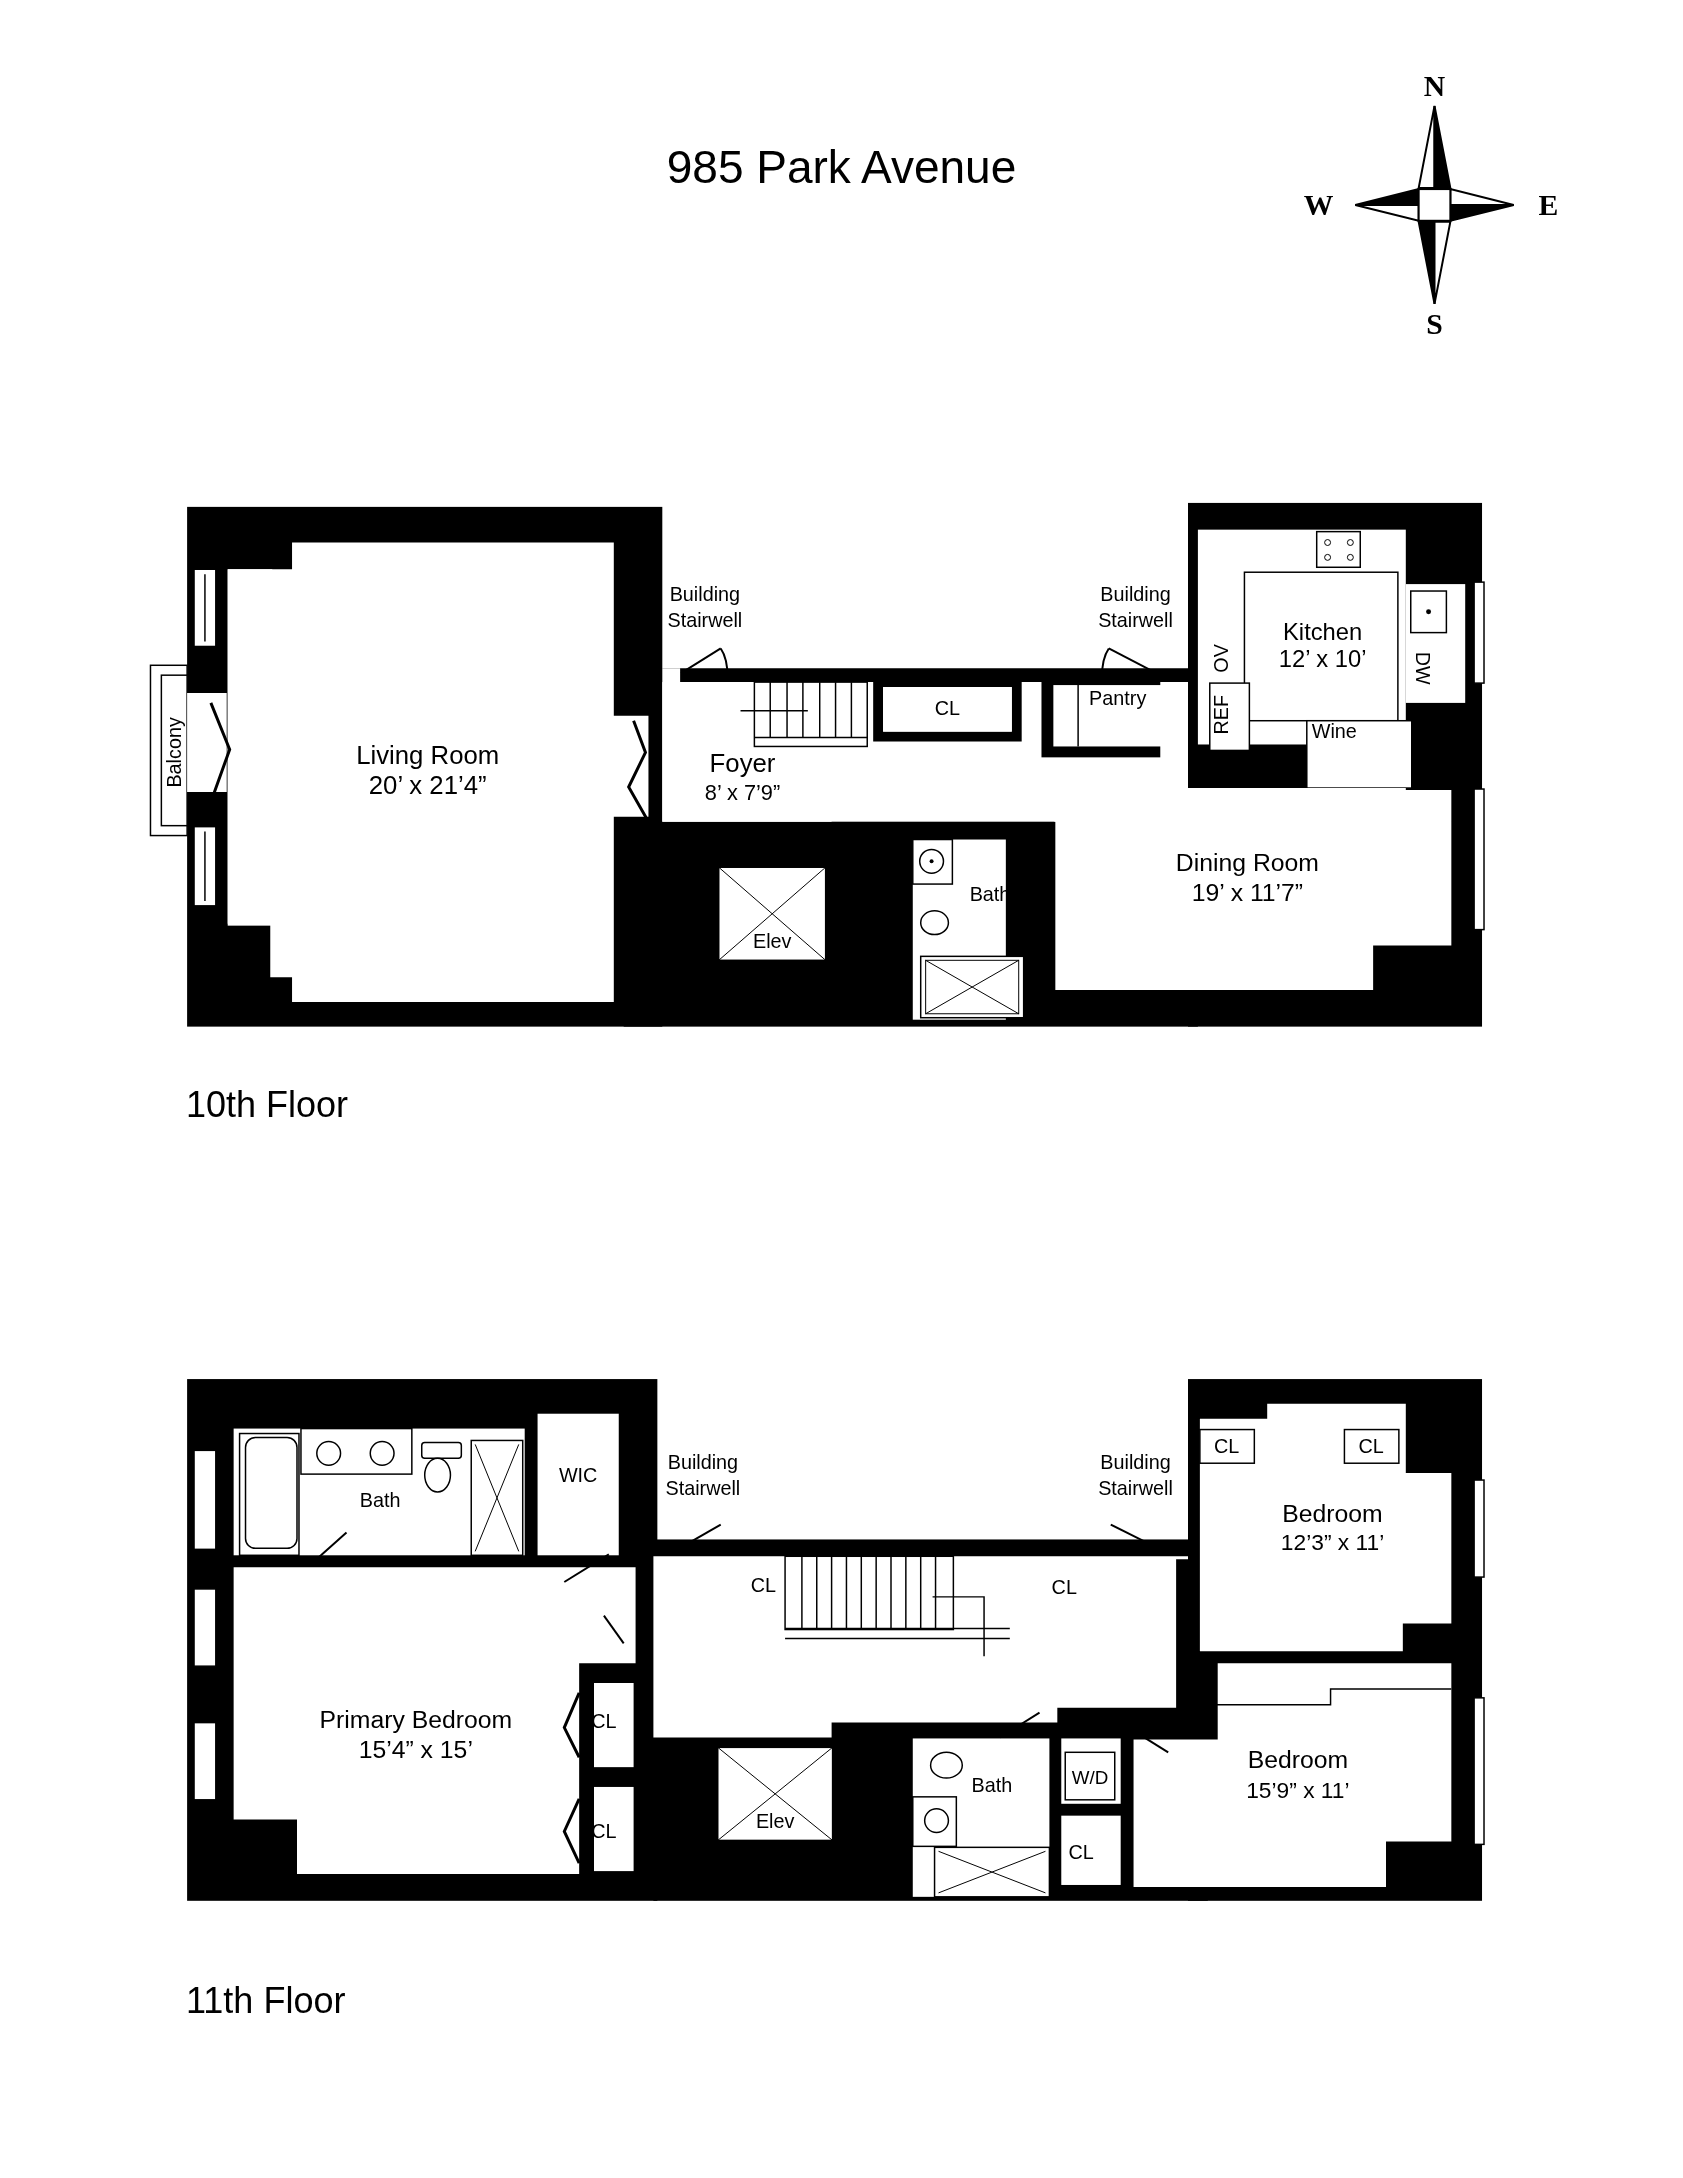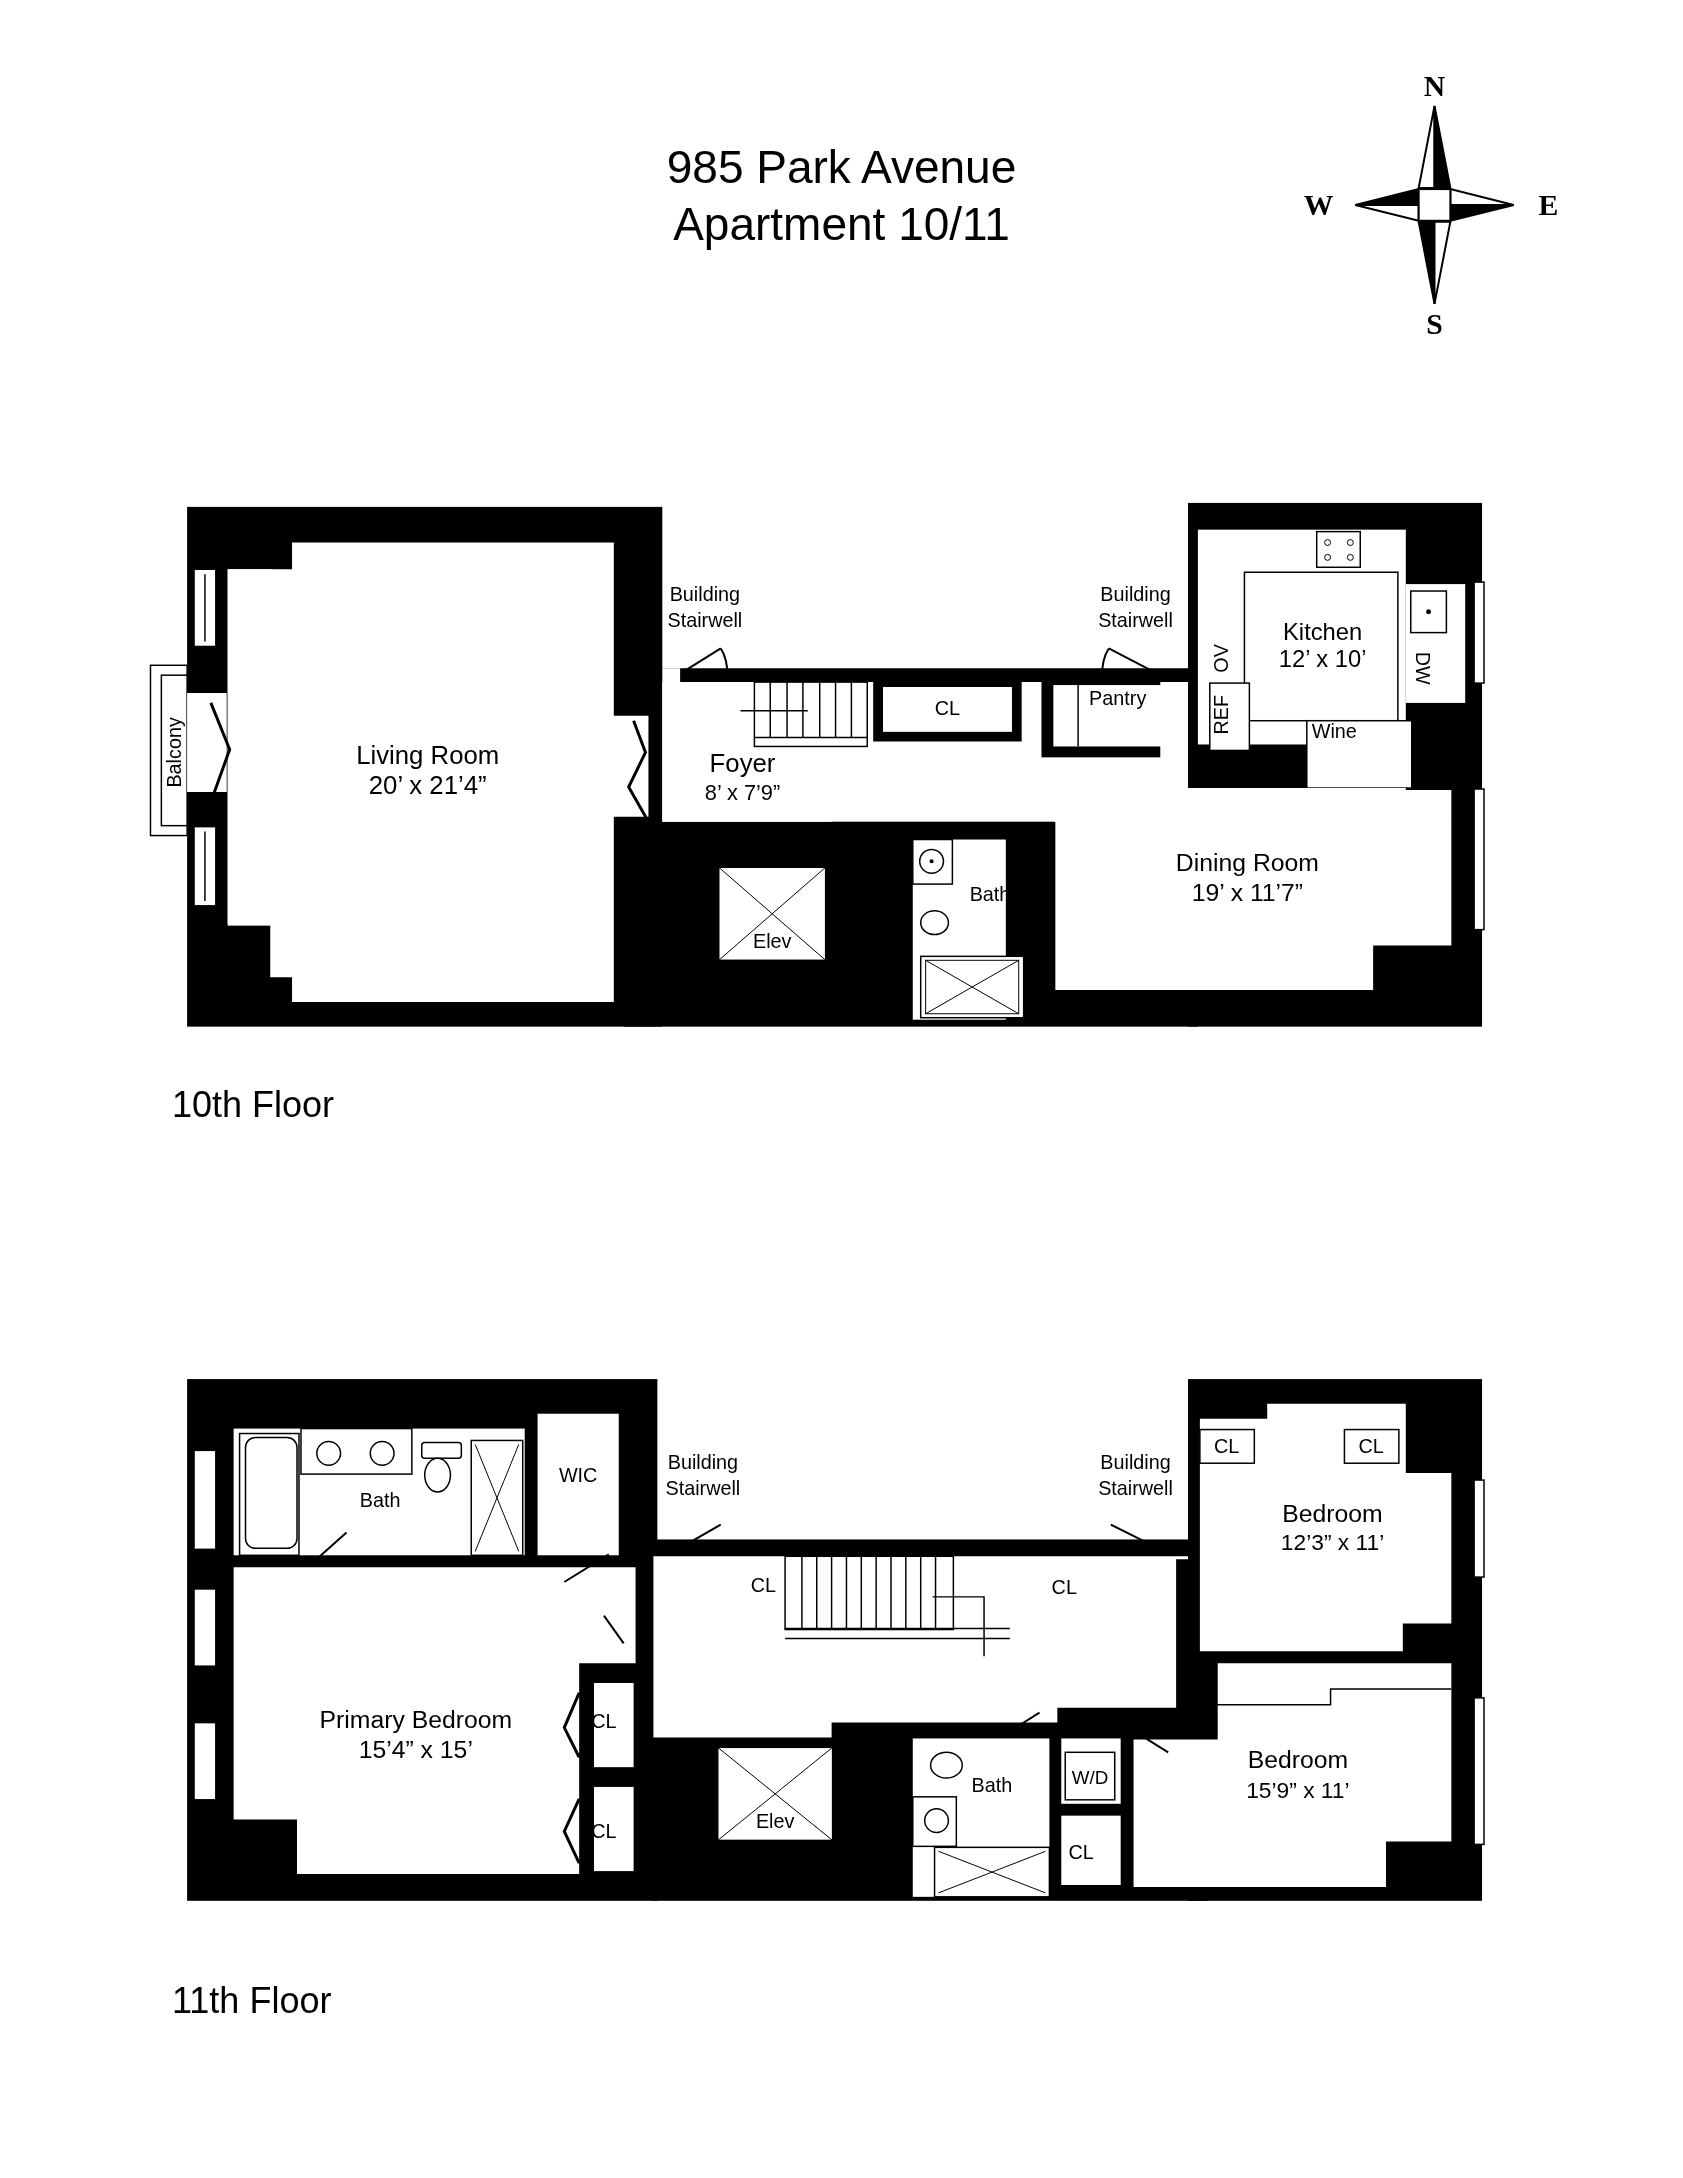--- a/index.html
+++ b/index.html
@@ -1,29 +1,28 @@
 <!DOCTYPE html>
 <html><head>
 <meta charset="utf-8">
 <style>
   html, body { margin: 0; padding: 0; background: #ffffff; }
   body { width: 1683px; height: 2178px; position: relative; overflow: hidden; font-family: "Liberation Sans", sans-serif; color: #000; }
   .title { position: absolute; left: 0; width: 1683px; top: 139px; text-align: center; font-size: 46px; line-height: 57px; }
   .title div { text-align: center; }
-  .floor-label { position: absolute; left: 172px; font-size: 36px; text-align: center; }
+  .floor-label { position: absolute; left: 186px; font-size: 36px; text-align: center; }
   svg { position: absolute; left: 0; top: 0; }
   .lbl { font-family: "Liberation Sans", sans-serif; fill: #000; }
   .compass-letter { font-family: "Liberation Serif", serif; font-weight: bold; font-size: 30px; fill: #000; }
 </style>
 </head>
 <body>
 
 <div class="title">
   <div>985 Park Avenue</div>
-  <div>Apartment 10/11</div>
 </div>
 
 <svg width="1683" height="2178" viewBox="0 0 1700 2200" style="pointer-events:none">
   <g transform="translate(1449,207)">
 
     <polygon points="0,-100 -16,-17 0,-17" fill="#fff" stroke="#000" stroke-width="2"></polygon>
     <polygon points="0,-100 16,-17 0,-17" fill="#000" stroke="#000" stroke-width="2"></polygon>
 
     <polygon points="0,100 -16,17 0,17" fill="#000" stroke="#000" stroke-width="2"></polygon>
     <polygon points="0,100 16,17 0,17" fill="#fff" stroke="#000" stroke-width="2"></polygon>

